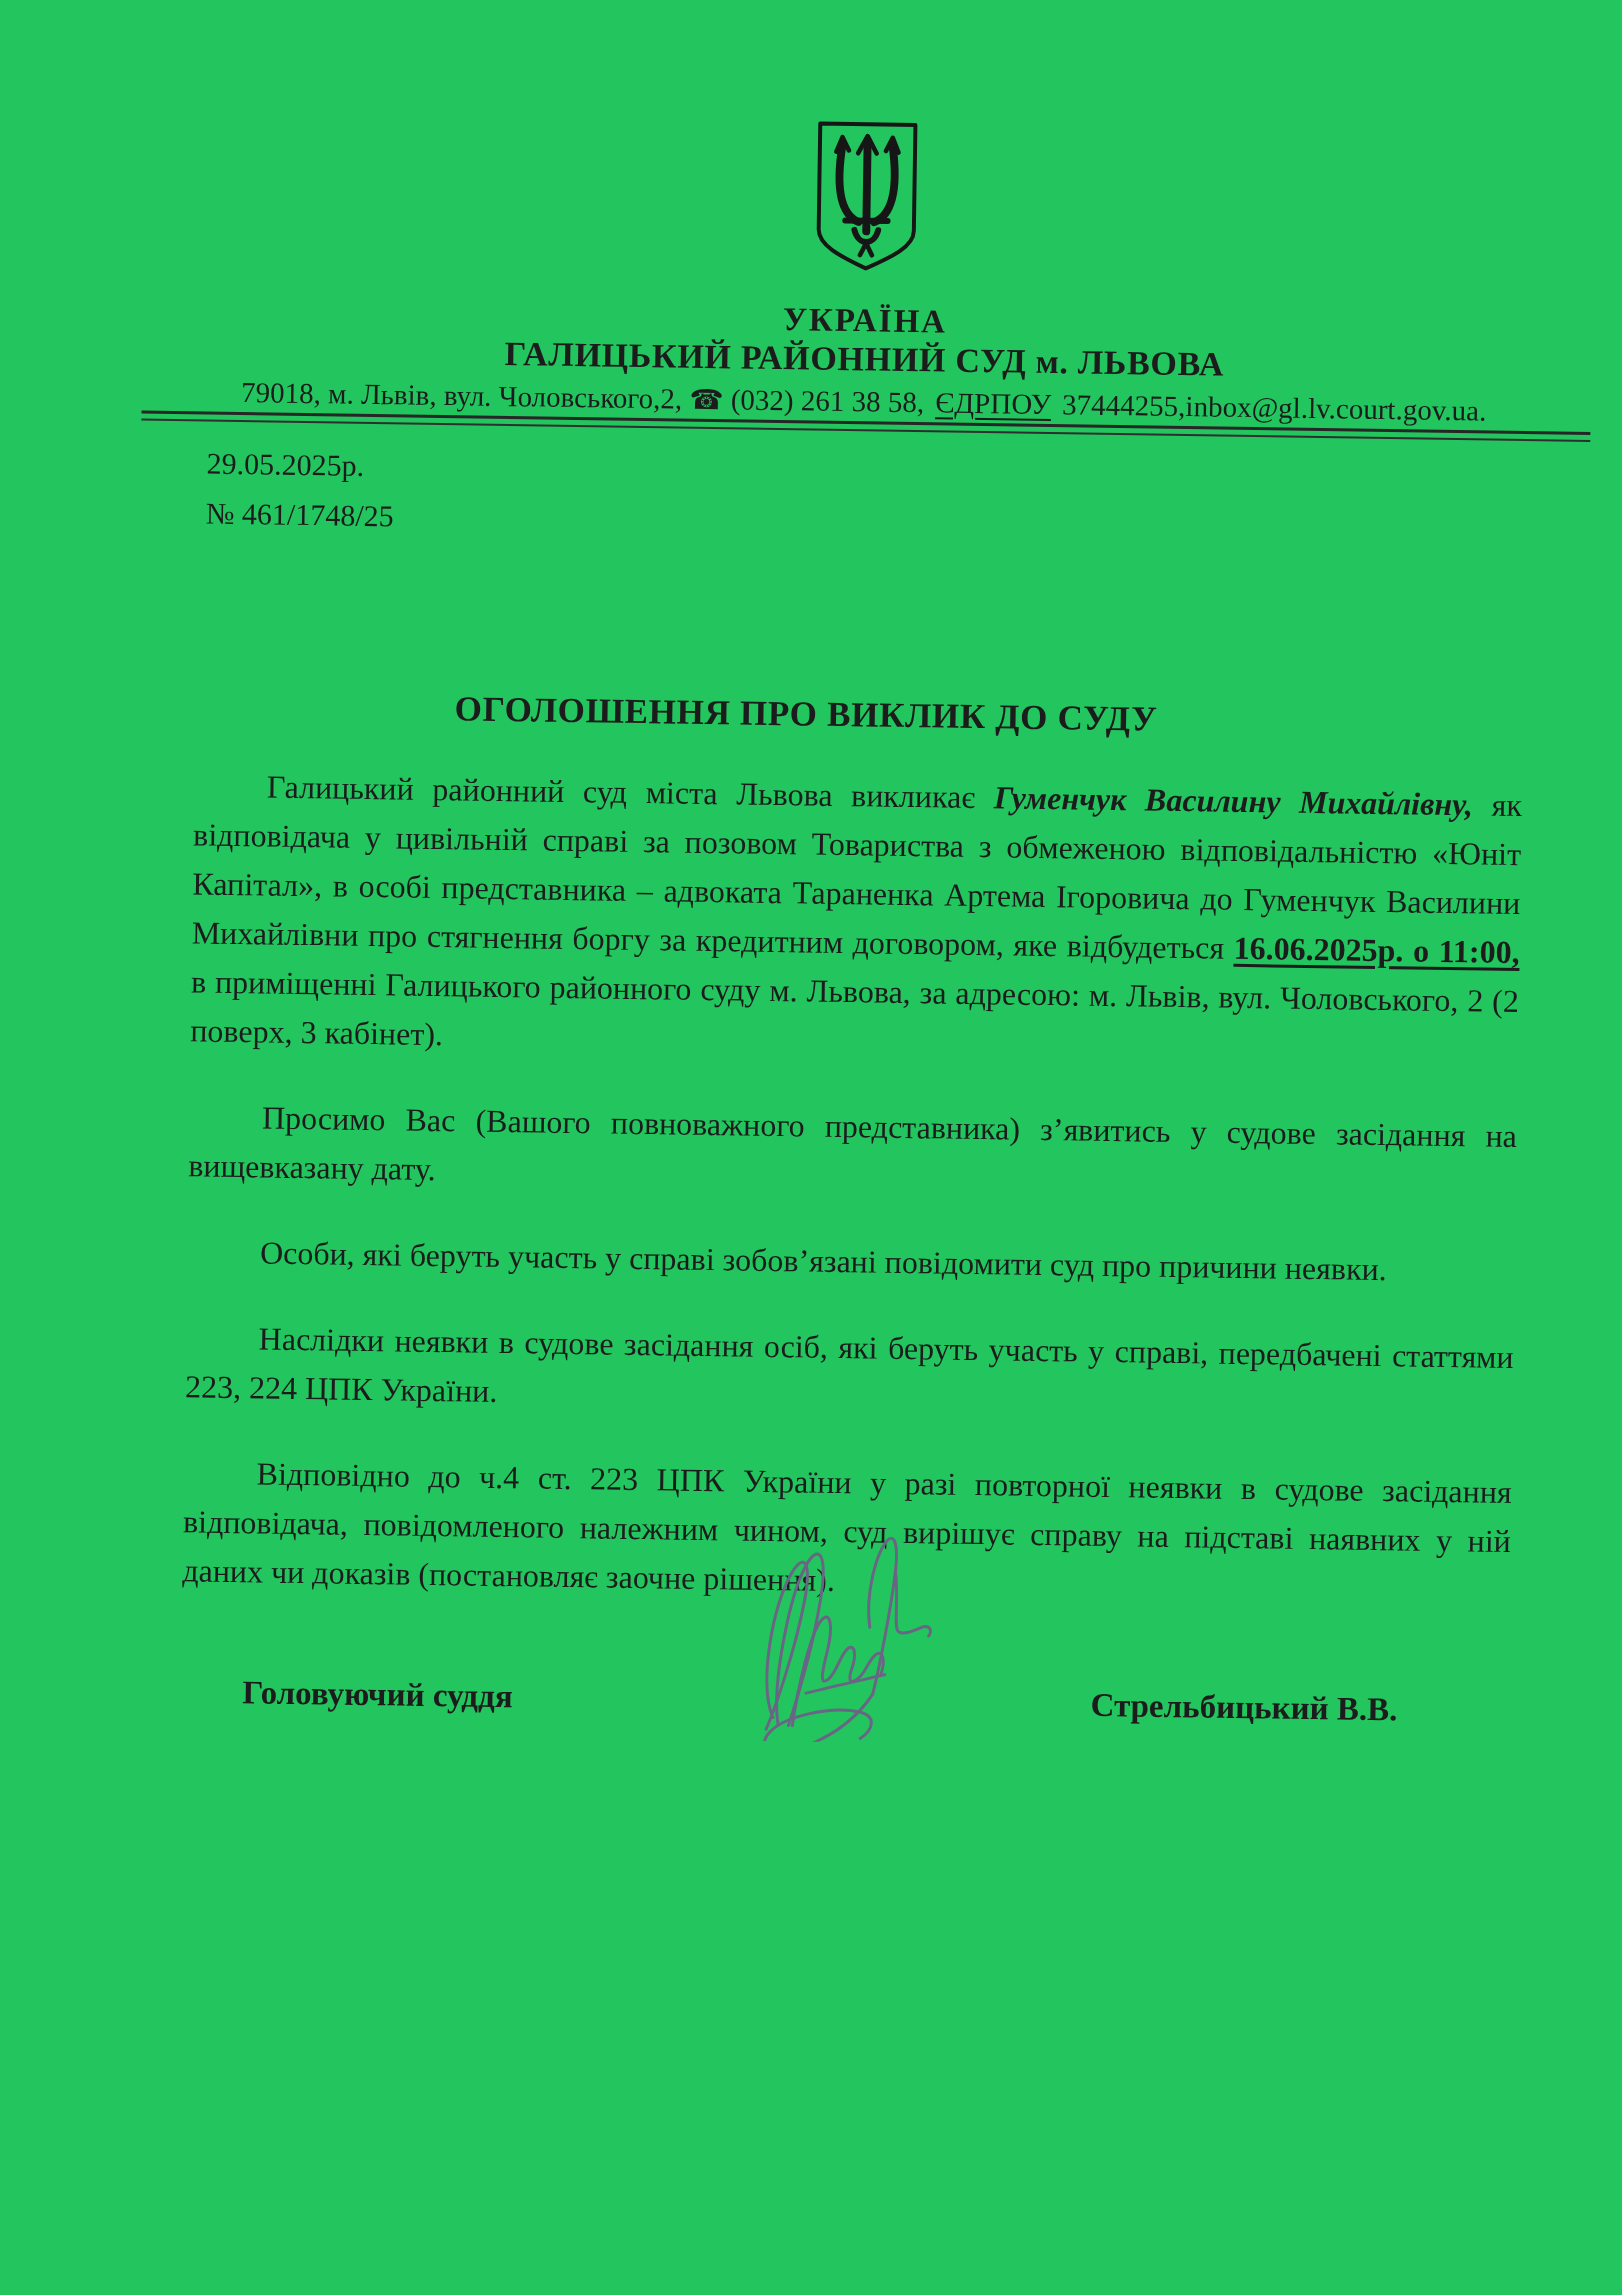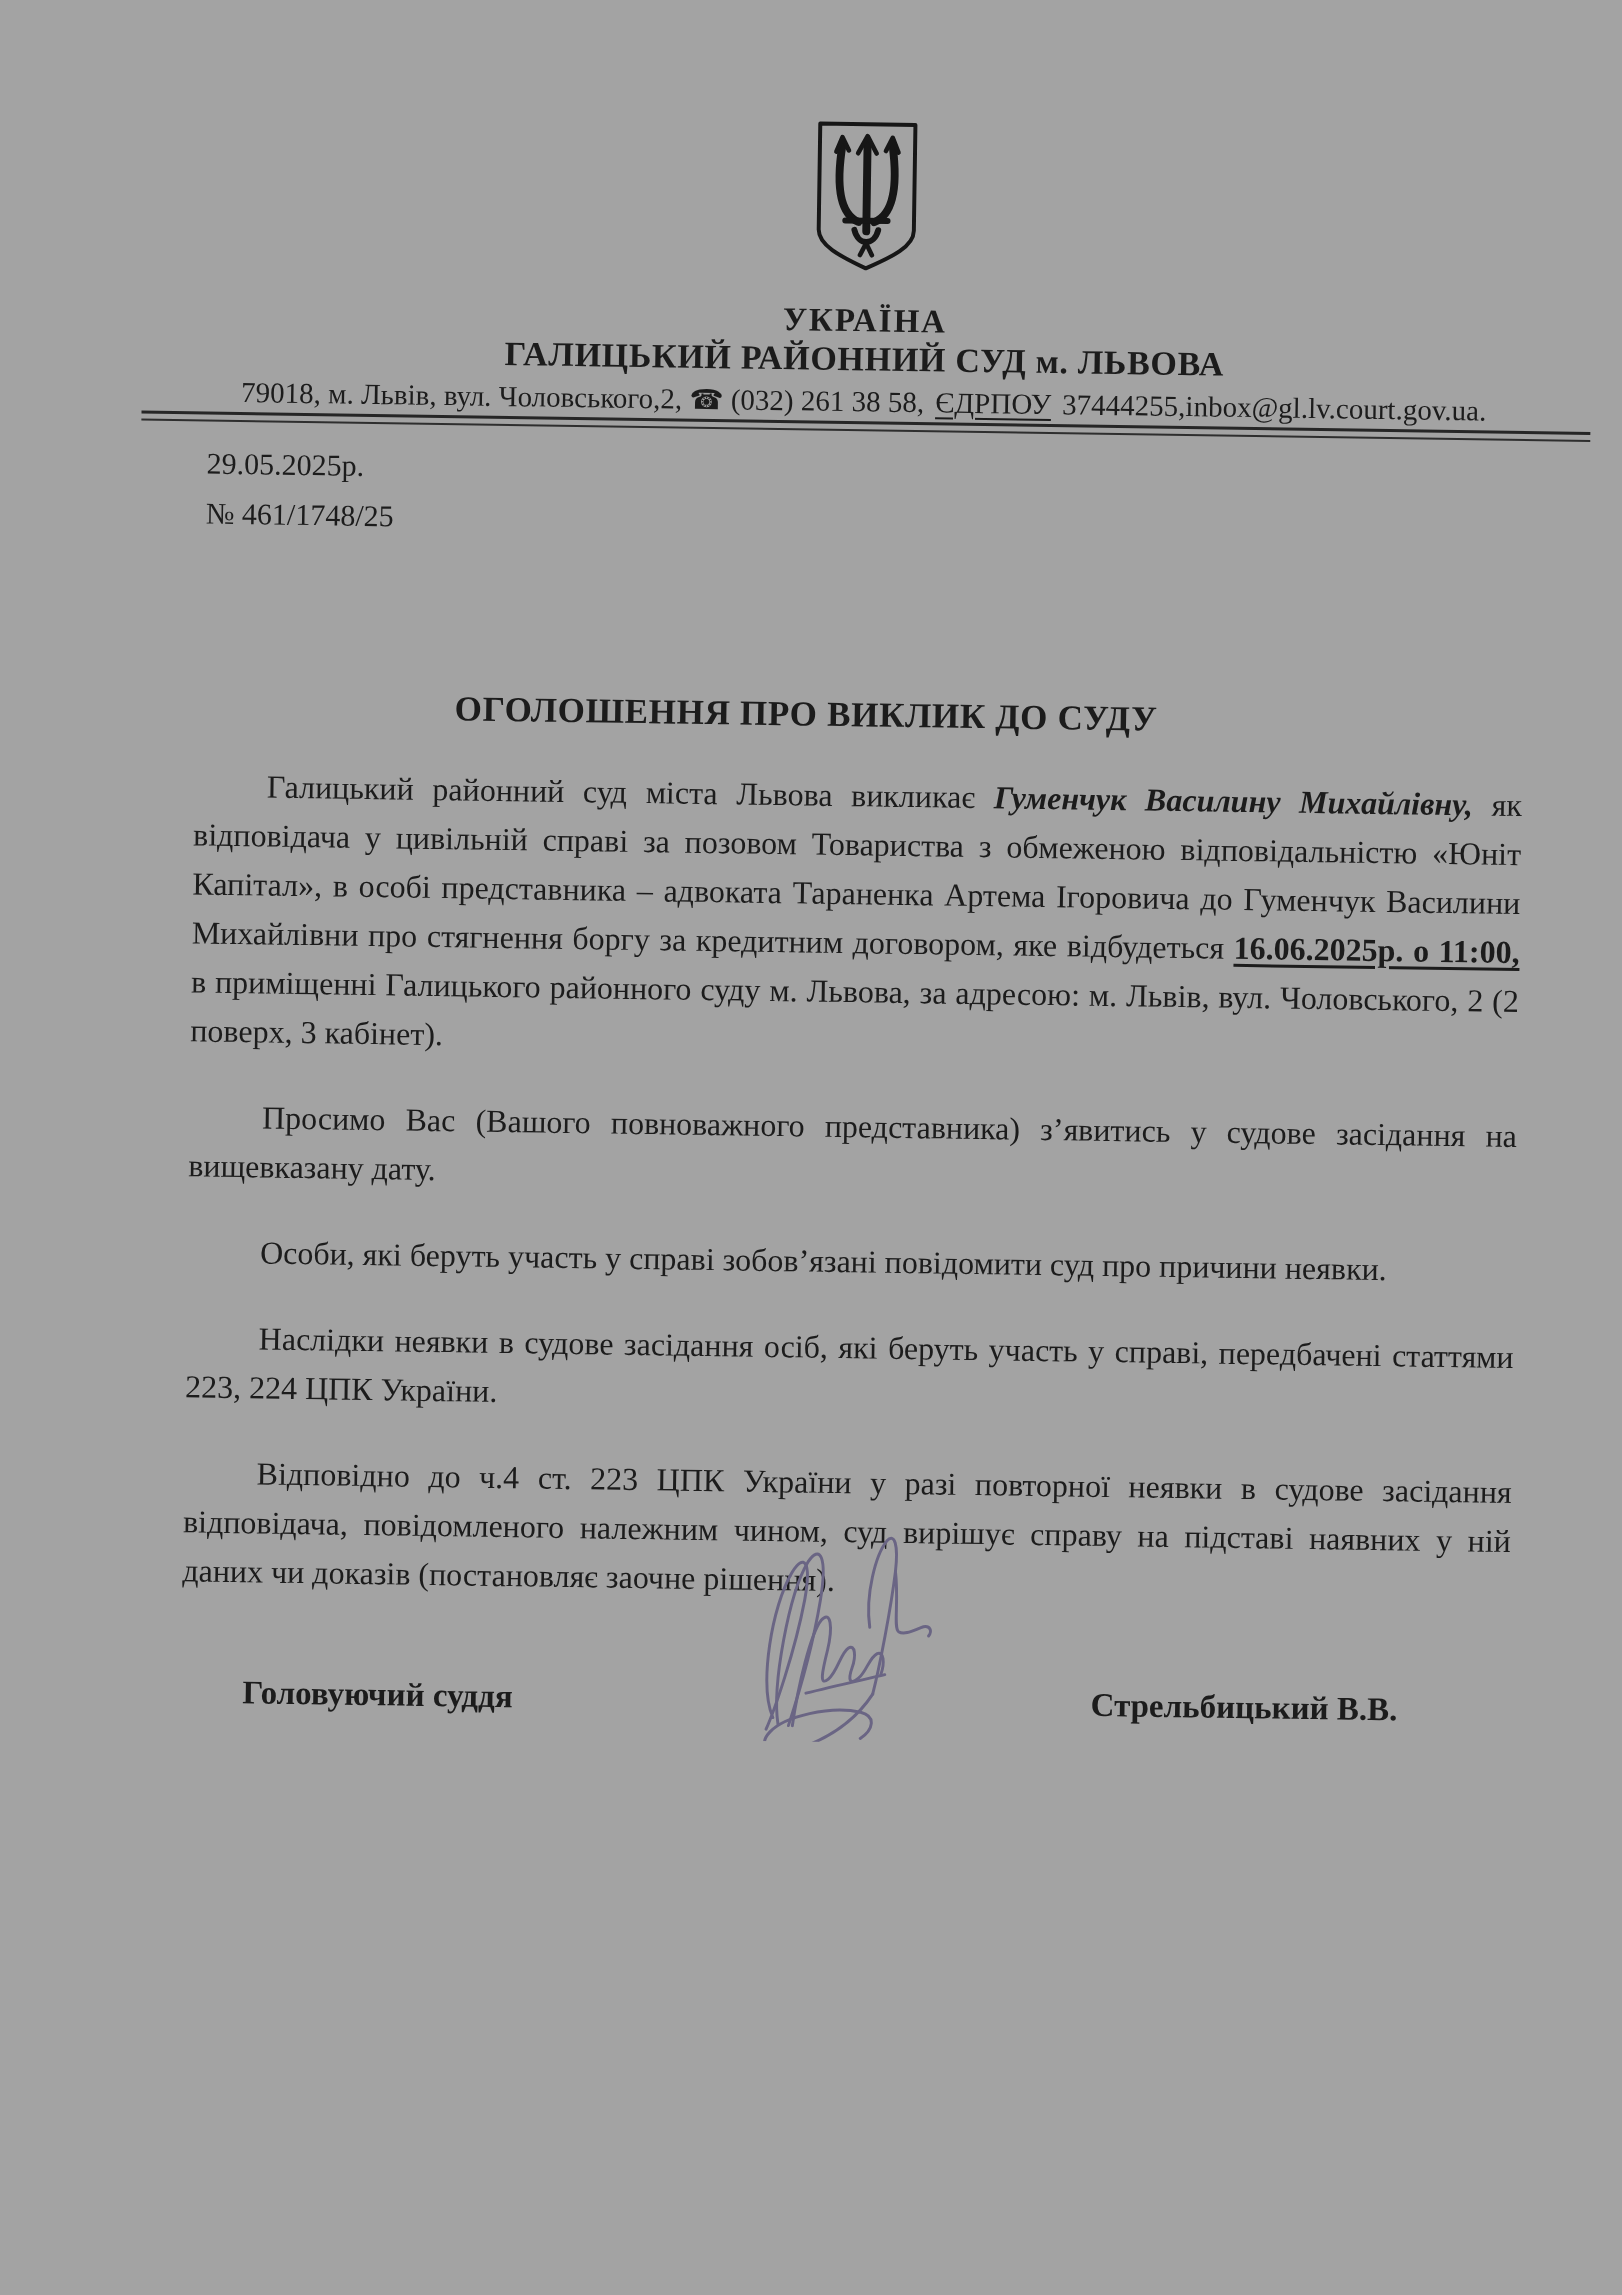--- a/index.html
+++ b/index.html
@@ -4,21 +4,21 @@
 <style>
   html,body{margin:0;padding:0;}
   body{
     width:1622px;height:2295px;
     background:#ffffff;
     font-family:"Liberation Serif","DejaVu Serif",serif;
     color:#1c1c1c;
     position:relative;
     overflow:hidden;
   }
-  .sheet{position:absolute;inset:0;overflow:hidden;background:#a3a3a3;}
+  .sheet{position:absolute;inset:0;overflow:hidden;background:#22c55e;}
   
   .content{
     position:absolute;left:0;top:0;width:1622px;
     transform:rotate(0.85deg);
     transform-origin:170px 379px;
   }
   .hdr{width:1328px;margin-left:200px;text-align:center;}
   .emblem{display:block;margin:110px auto 0;width:106px;height:152px;}
   .country{margin-top:30px;font-weight:bold;font-size:33px;line-height:37px;letter-spacing:2px;}
   .court{font-weight:bold;font-size:34px;line-height:39px;letter-spacing:0.7px;}

